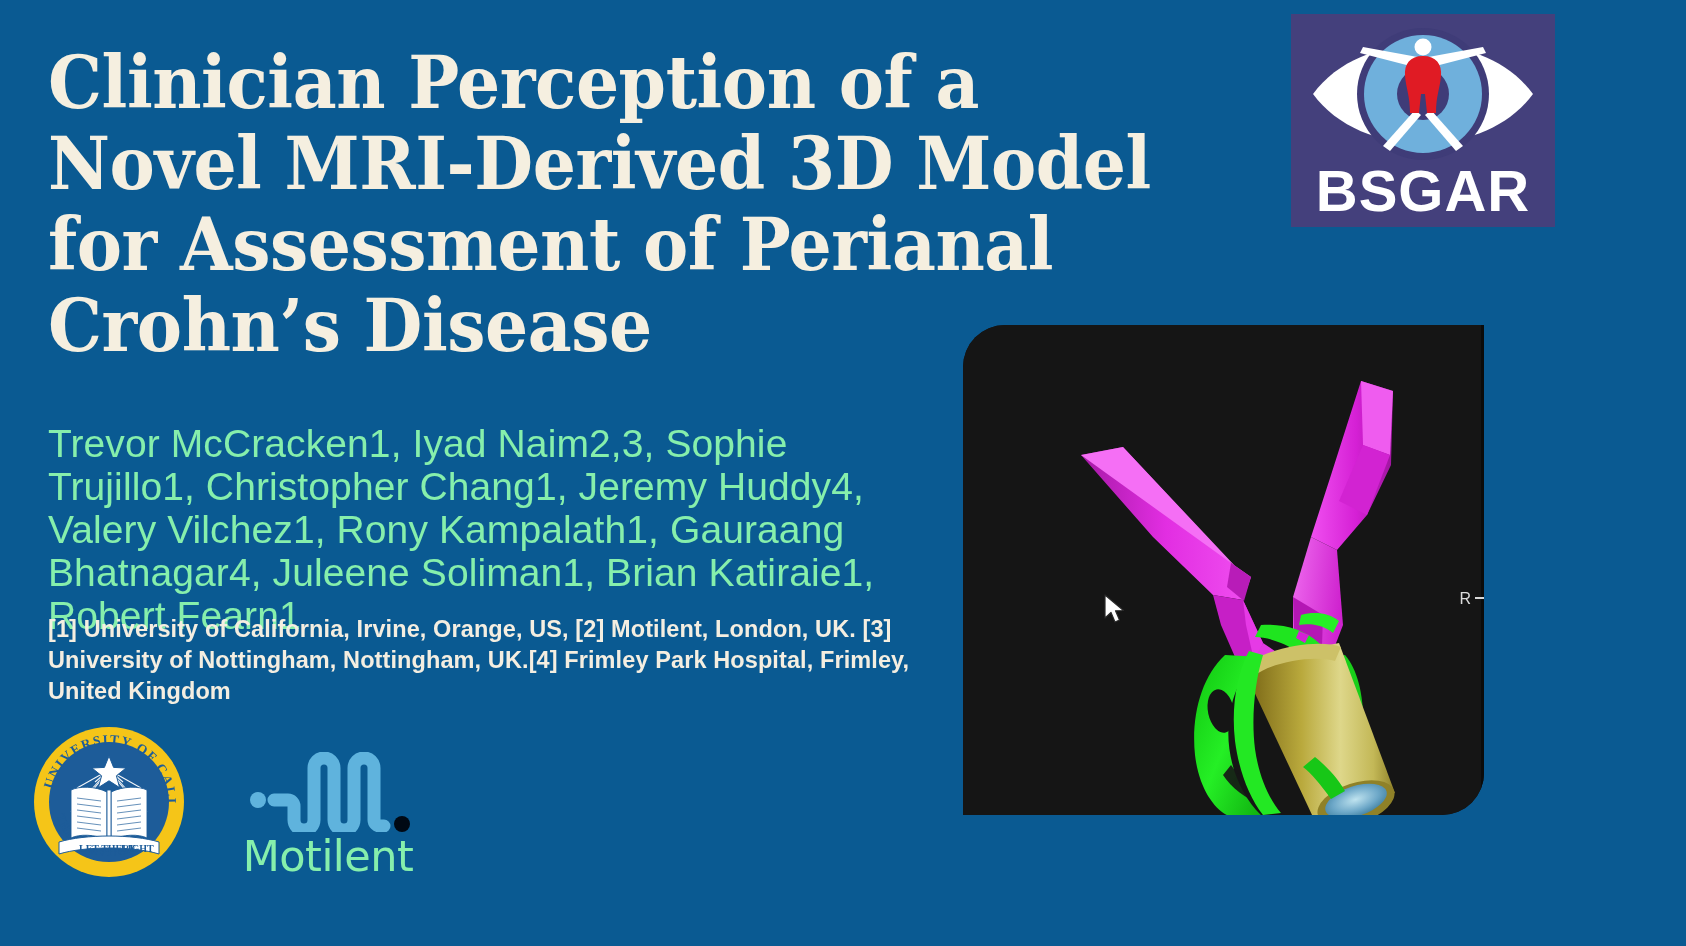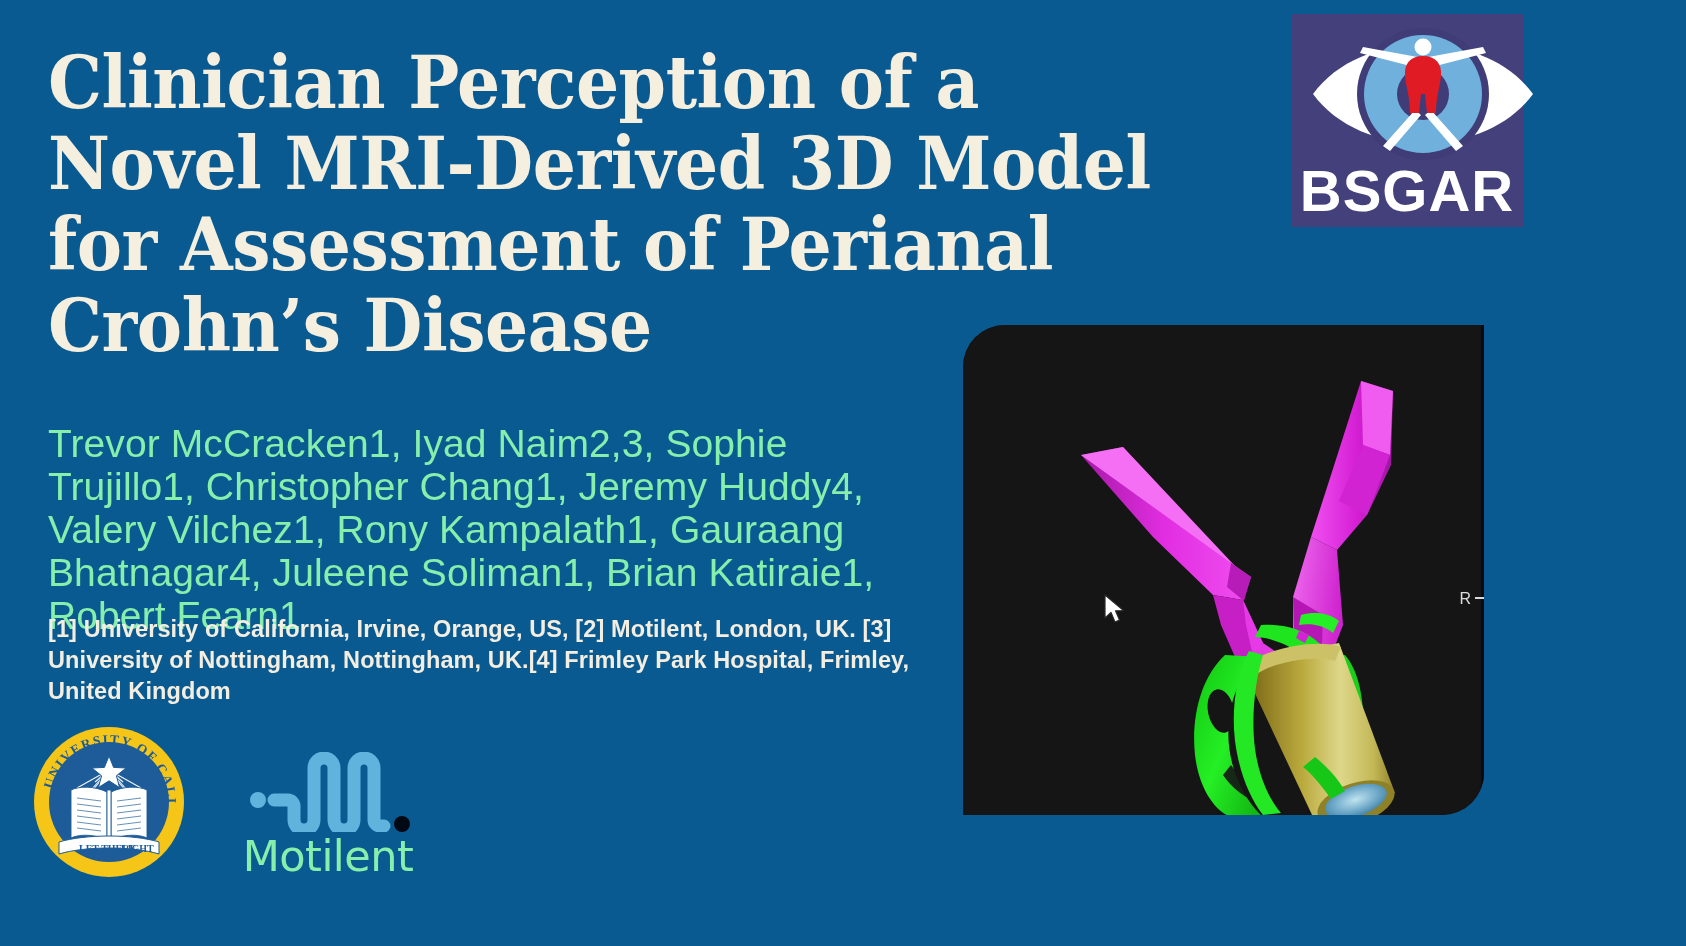--- a/index.html
+++ b/index.html
@@ -62,21 +62,21 @@
     line-height: 31px;
     letter-spacing: 0.1px;
     white-space: pre-wrap;
   }
 
   
   .bsgar-logo {
     position: absolute;
     left: 1291px;
     top: 14px;
-    width: 232px;
+    width: 264px;
     height: 213px;
     background: #44407c;
   }
   .bsgar-logo svg { display: block; }
   .bsgar-word {
     position: absolute;
     left: 0;
     right: 0;
     bottom: 6px;
     text-align: center;

